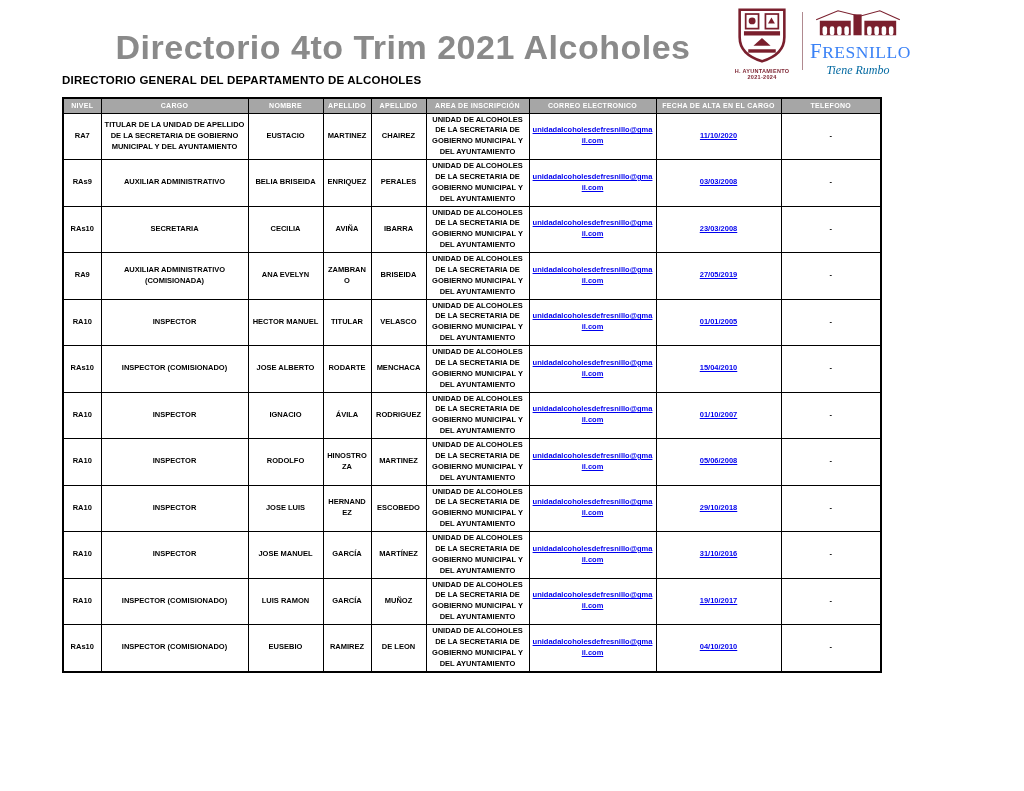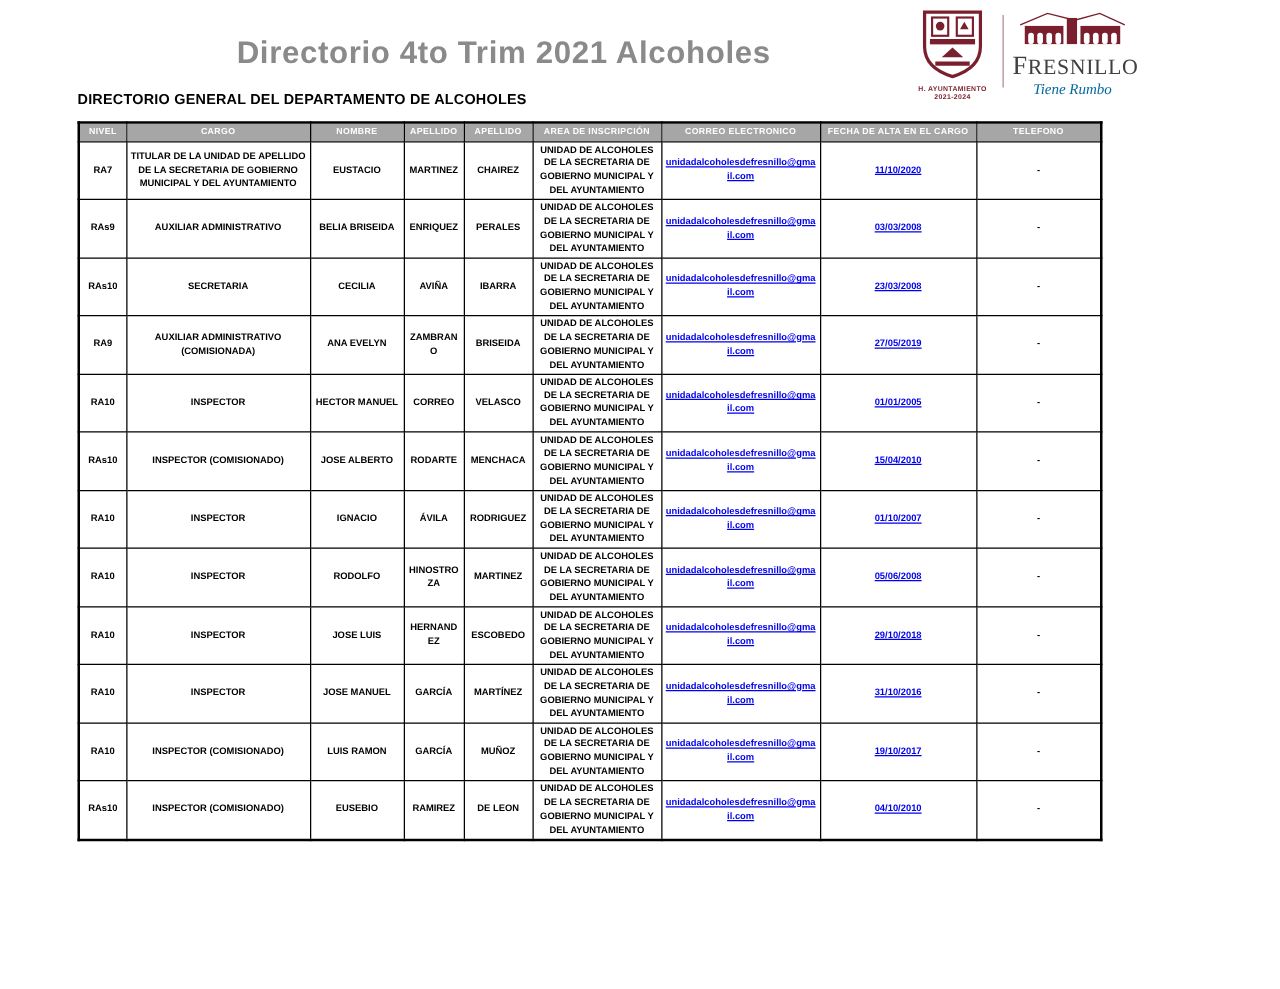--- a/index.html
+++ b/index.html
@@ -7,34 +7,34 @@
     width:1024px; height:791px; background:#ffffff;
     font-family:"Liberation Sans", sans-serif;
     position:relative; overflow:hidden;
   }
   .page { position:absolute; left:0; top:0; width:1024px; height:791px; }
 
   
   .title-wrap { position:absolute; left:62px; top:28px; width:818px; text-align:center; }
   .page-title {
     display:inline-block; transform:translateX(-68px);
-    font-size:25px; font-weight:bold; color:#8a8a8a; letter-spacing:0.5px;
+    font-size:34px; font-weight:bold; color:#8a8a8a; letter-spacing:0.5px;
   }
   .subtitle-wrap { position:absolute; left:62px; top:70px; width:818px; text-align:left; }
   .doc-subtitle { font-size:11.5px; font-weight:bold; color:#000; letter-spacing:0.2px; }
 
   
   .logo-group { position:absolute; top:8px; right:118px; height:78px; display:flex; align-items:flex-start; }
   .crest { width:66px; text-align:center; }
   .crest-caption { margin-top:1px; line-height:1.1; }
   .crest-caption span { display:block; font-size:5.5px; font-weight:bold; color:#7a1f2d; letter-spacing:0.3px; }
   .logo-divider { width:1px; height:58px; background:#b08a90; margin:4px 7px 0 7px; }
   .fresnillo { width:96px; text-align:center; }
   .fres-wordmark {
-    font-family:"Liberation Serif", serif; font-size:17.5px; color:#404040;
+    font-family:"Liberation Serif", serif; font-size:17.5px; color:#3b82f6;
     letter-spacing:0.5px; line-height:1; margin-top:-1px;
   }
   .fres-wordmark::first-letter { font-size:21px; }
   .fres-tagline {
     font-family:"Liberation Serif", serif; font-style:italic; font-size:12px;
     color:#0369a1; margin-top:1px;
   }
 
   
   .table-wrap { position:absolute; left:62px; top:97px; }
@@ -179,21 +179,21 @@
             <td>BRISEIDA</td>
             <td>UNIDAD DE ALCOHOLES DE LA SECRETARIA DE GOBIERNO MUNICIPAL Y DEL AYUNTAMIENTO</td>
             <td><a href="#" class="link">unidadalcoholesdefresnillo@gmail.com</a></td>
             <td><a href="#" class="link">27/05/2019</a></td>
             <td>-</td>
           </tr>
           <tr>
             <td>RA10</td>
             <td>INSPECTOR</td>
             <td>HECTOR MANUEL</td>
-            <td>CORREO</td>
+            <td>TITULAR</td>
             <td>VELASCO</td>
             <td>UNIDAD DE ALCOHOLES DE LA SECRETARIA DE GOBIERNO MUNICIPAL Y DEL AYUNTAMIENTO</td>
             <td><a href="#" class="link">unidadalcoholesdefresnillo@gmail.com</a></td>
             <td><a href="#" class="link">01/01/2005</a></td>
             <td>-</td>
           </tr>
           <tr>
             <td>RAs10</td>
             <td>INSPECTOR (COMISIONADO)</td>
             <td>JOSE ALBERTO</td>

